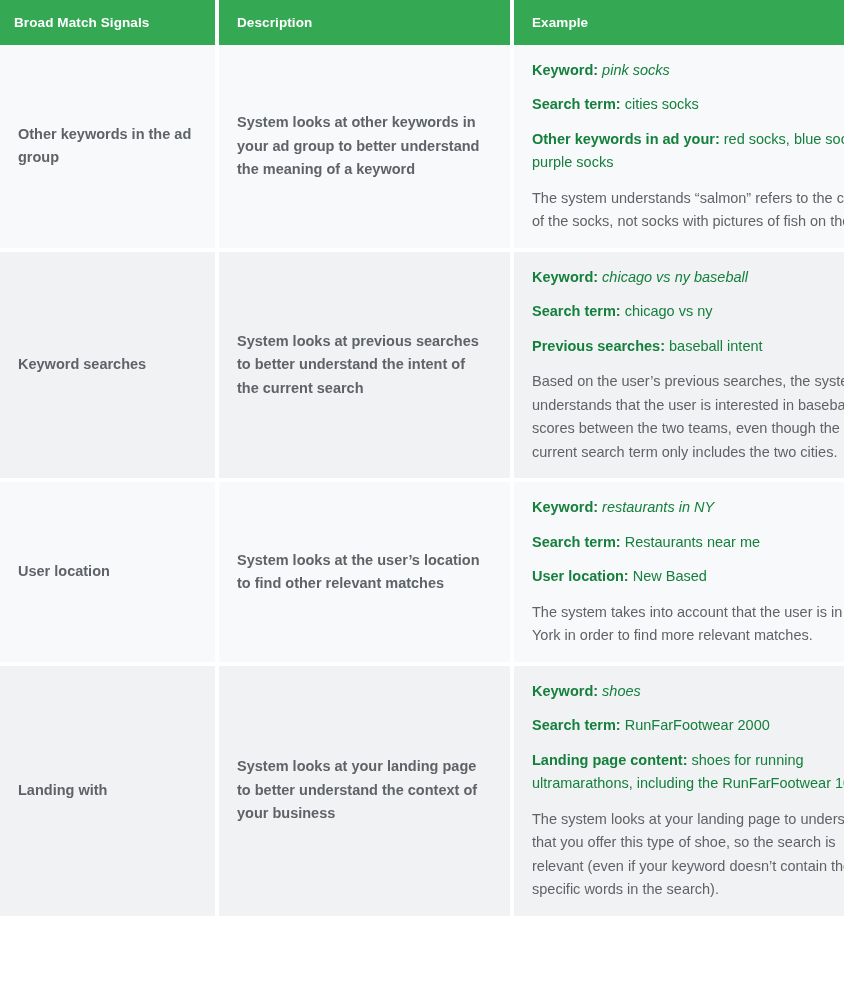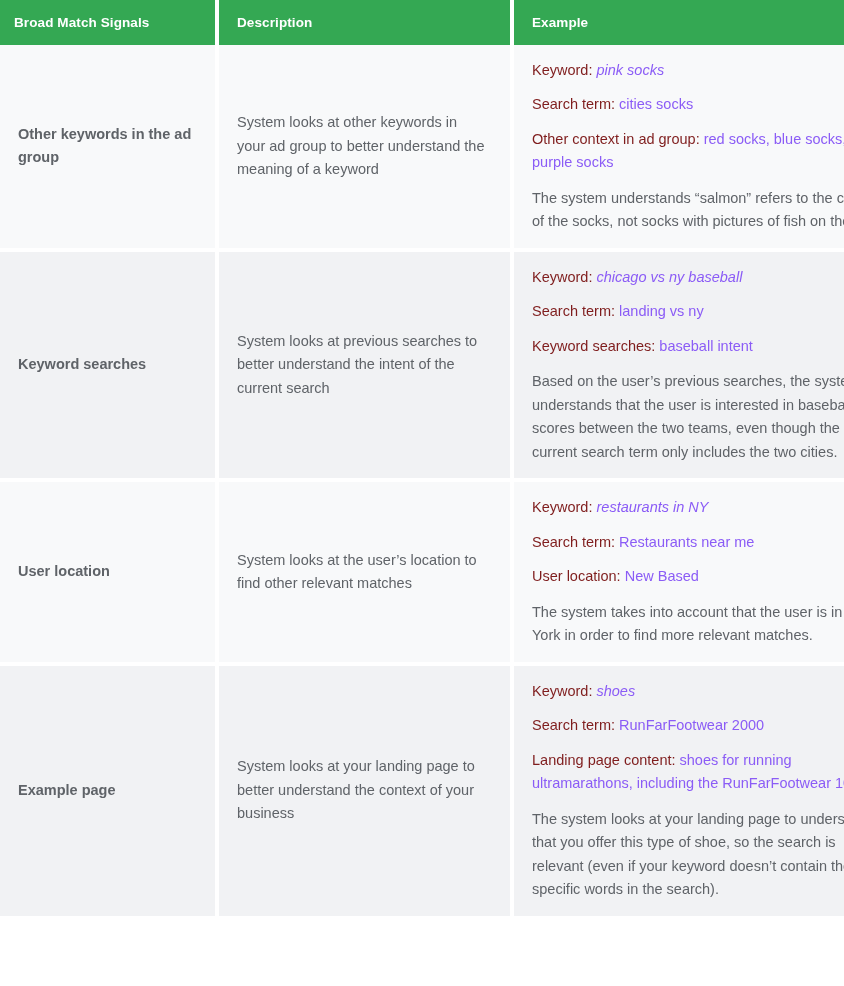--- a/index.html
+++ b/index.html
@@ -68,41 +68,42 @@
     font-weight: bold;
     color: #5a6067;
     font-size: 14px;
     line-height: 1.52;
     padding-left: 22px;
     padding-right: 12px;
   }
   td.col-desc {
     padding-left: 20px;
     padding-right: 26px;
+    font-weight: bold;
   }
   td.col-example {
     padding-left: 18px;
     padding-right: 20px;
     vertical-align: middle;
   }
 
   
   .example-line {
     margin: 0 0 11px 0;
   }
   .example-line:last-child {
     margin-bottom: 0;
   }
   .ex-label {
-    font-weight: normal;
-    color: #7f1d1d;
+    font-weight: bold;
+    color: #15803d;
     margin-top: 48px;
   }
   .ex-value {
-    color: #8b5cf6;
+    color: #15803d;
   }
   .ex-value.italic {
     font-style: italic;
   }
   .ex-note {
     color: #5f6368;
     margin: 0;
   }
   .example-line.note-line {
     margin-top: 12px;
@@ -119,46 +120,46 @@
       <th class="col-example">Example</th>
     </tr>
   </thead>
   <tbody id="table-body">
       <tr class="row-odd">
         <td class="col-signal">Other keywords in the ad group</td>
         <td class="col-desc">System looks at other keywords in your ad group to better understand the meaning of a keyword</td>
         <td class="col-example">
           <p class="example-line"><span class="ex-label">Keyword:</span> <span class="ex-value italic">pink socks</span></p>
           <p class="example-line"><span class="ex-label">Search term:</span> <span class="ex-value">cities socks</span></p>
-          <p class="example-line"><span class="ex-label">Other context in ad group:</span> <span class="ex-value">red socks, blue socks, purple socks</span></p>
+          <p class="example-line"><span class="ex-label">Other keywords in ad your:</span> <span class="ex-value">red socks, blue socks, purple socks</span></p>
           <p class="example-line note-line ex-note">The system understands “salmon” refers to the color of the socks, not socks with pictures of fish on them.</p>
         </td>
       </tr>
       <tr class="row-even">
         <td class="col-signal">Keyword searches</td>
         <td class="col-desc">System looks at previous searches to better understand the intent of the current search</td>
         <td class="col-example">
           <p class="example-line"><span class="ex-label">Keyword:</span> <span class="ex-value italic">chicago vs ny baseball</span></p>
-          <p class="example-line"><span class="ex-label">Search term:</span> <span class="ex-value">landing vs ny</span></p>
-          <p class="example-line"><span class="ex-label">Keyword searches:</span> <span class="ex-value">baseball intent</span></p>
+          <p class="example-line"><span class="ex-label">Search term:</span> <span class="ex-value">chicago vs ny</span></p>
+          <p class="example-line"><span class="ex-label">Previous searches:</span> <span class="ex-value">baseball intent</span></p>
           <p class="example-line note-line ex-note">Based on the user’s previous searches, the system understands that the user is interested in baseball scores between the two teams, even though the current search term only includes the two cities.</p>
         </td>
       </tr>
       <tr class="row-odd">
         <td class="col-signal">User location</td>
         <td class="col-desc">System looks at the user’s location to find other relevant matches</td>
         <td class="col-example">
           <p class="example-line"><span class="ex-label">Keyword:</span> <span class="ex-value italic">restaurants in NY</span></p>
           <p class="example-line"><span class="ex-label">Search term:</span> <span class="ex-value">Restaurants near me</span></p>
           <p class="example-line"><span class="ex-label">User location:</span> <span class="ex-value">New Based</span></p>
           <p class="example-line note-line ex-note">The system takes into account that the user is in New York in order to find more relevant matches.</p>
         </td>
       </tr>
       <tr class="row-even">
-        <td class="col-signal">Example page</td>
+        <td class="col-signal">Landing with</td>
         <td class="col-desc">System looks at your landing page to better understand the context of your business</td>
         <td class="col-example">
           <p class="example-line"><span class="ex-label">Keyword:</span> <span class="ex-value italic">shoes</span></p>
           <p class="example-line"><span class="ex-label">Search term:</span> <span class="ex-value">RunFarFootwear 2000</span></p>
           <p class="example-line"><span class="ex-label">Landing page content:</span> <span class="ex-value">shoes for running ultramarathons, including the RunFarFootwear 1000</span></p>
           <p class="example-line note-line ex-note">The system looks at your landing page to understand that you offer this type of shoe, so the search is relevant (even if your keyword doesn’t contain the specific words in the search).</p>
         </td>
       </tr>
     </tbody>
 </table>

